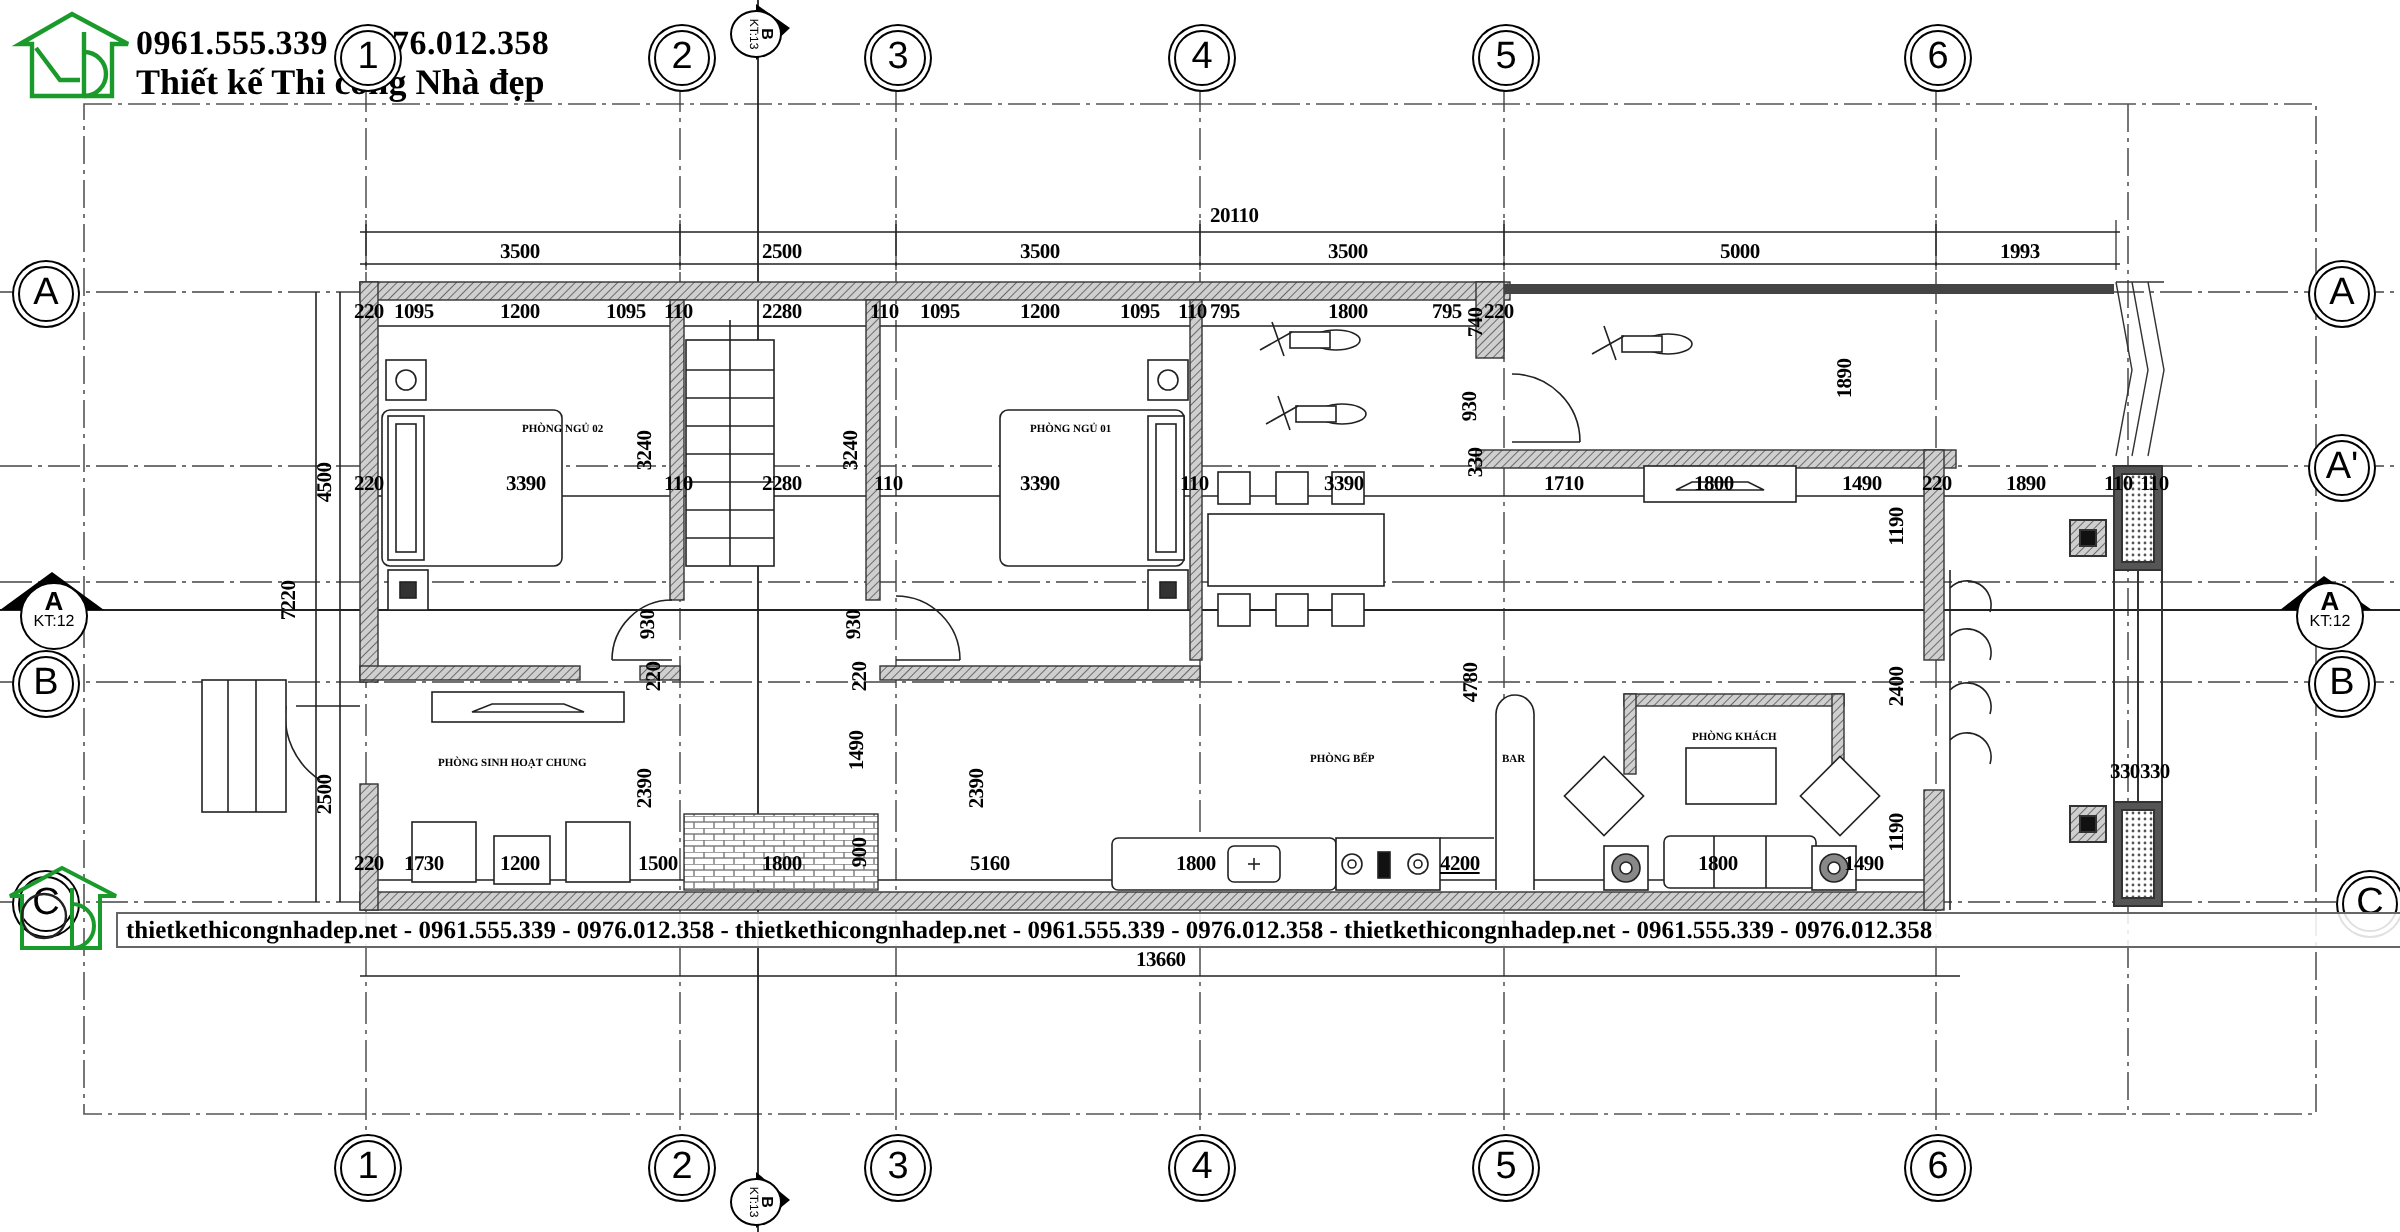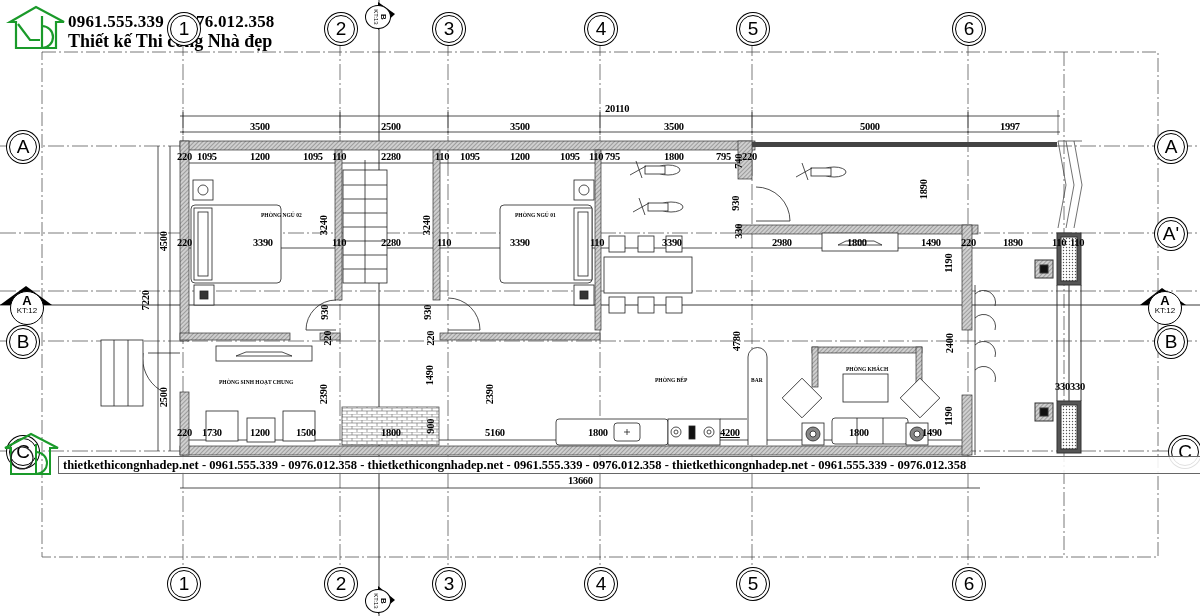--- a/index.html
+++ b/index.html
@@ -330,21 +330,21 @@
 
 <div class="dim" style="left:605px;top:104px;">20110</div>
 <div class="dim" style="left:568px;top:476px;">13660</div>
 <div class="dim vdim" style="left:136px;top:295px;">7220</div>
 
 <div class="dim" style="left:250px;top:122px;">3500</div>
 <div class="dim" style="left:381px;top:122px;">2500</div>
 <div class="dim" style="left:510px;top:122px;">3500</div>
 <div class="dim" style="left:664px;top:122px;">3500</div>
 <div class="dim" style="left:860px;top:122px;">5000</div>
-<div class="dim" style="left:1000px;top:122px;">1997</div>
+<div class="dim" style="left:1000px;top:122px;">1993</div>
 
 <div class="dim" style="left:177px;top:152px;">220</div>
 <div class="dim" style="left:197px;top:152px;">1095</div>
 <div class="dim" style="left:250px;top:152px;">1200</div>
 <div class="dim" style="left:303px;top:152px;">1095</div>
 <div class="dim" style="left:332px;top:152px;">110</div>
 <div class="dim" style="left:381px;top:152px;">2280</div>
 <div class="dim" style="left:435px;top:152px;">110</div>
 <div class="dim" style="left:460px;top:152px;">1095</div>
 <div class="dim" style="left:510px;top:152px;">1200</div>
@@ -356,32 +356,32 @@
 <div class="dim" style="left:742px;top:152px;">220</div>
 
 <div class="dim" style="left:177px;top:238px;">220</div>
 <div class="dim" style="left:253px;top:238px;">3390</div>
 <div class="dim" style="left:332px;top:238px;">110</div>
 <div class="dim" style="left:381px;top:238px;">2280</div>
 <div class="dim" style="left:437px;top:238px;">110</div>
 <div class="dim" style="left:510px;top:238px;">3390</div>
 <div class="dim" style="left:590px;top:238px;">110</div>
 <div class="dim" style="left:662px;top:238px;">3390</div>
-<div class="dim" style="left:772px;top:238px;">2980</div>
+<div class="dim" style="left:772px;top:238px;">1710</div>
 <div class="dim" style="left:847px;top:238px;">1800</div>
 <div class="dim" style="left:921px;top:238px;">1490</div>
 <div class="dim" style="left:961px;top:238px;">220</div>
 <div class="dim" style="left:1003px;top:238px;">1890</div>
 <div class="dim" style="left:1052px;top:238px;">110</div>
 <div class="dim" style="left:1070px;top:238px;">110</div>
 
 <div class="dim" style="left:177px;top:428px;">220</div>
 <div class="dim" style="left:202px;top:428px;">1730</div>
 <div class="dim" style="left:250px;top:428px;">1200</div>
-<div class="dim" style="left:296px;top:428px;">1500</div>
+<div class="dim" style="left:319px;top:428px;">1500</div>
 <div class="dim" style="left:381px;top:428px;">1800</div>
 <div class="dim" style="left:485px;top:428px;">5160</div>
 <div class="dim" style="left:588px;top:428px;">1800</div>
 <div class="dim" style="left:720px;top:428px;text-decoration:underline;">4200</div>
 <div class="dim" style="left:849px;top:428px;">1800</div>
 <div class="dim" style="left:922px;top:428px;">1490</div>
 
 <div class="dim vdim" style="left:154px;top:236px;">4500</div>
 <div class="dim vdim" style="left:154px;top:392px;">2500</div>
 <div class="dim vdim" style="left:314px;top:220px;">3240</div>

